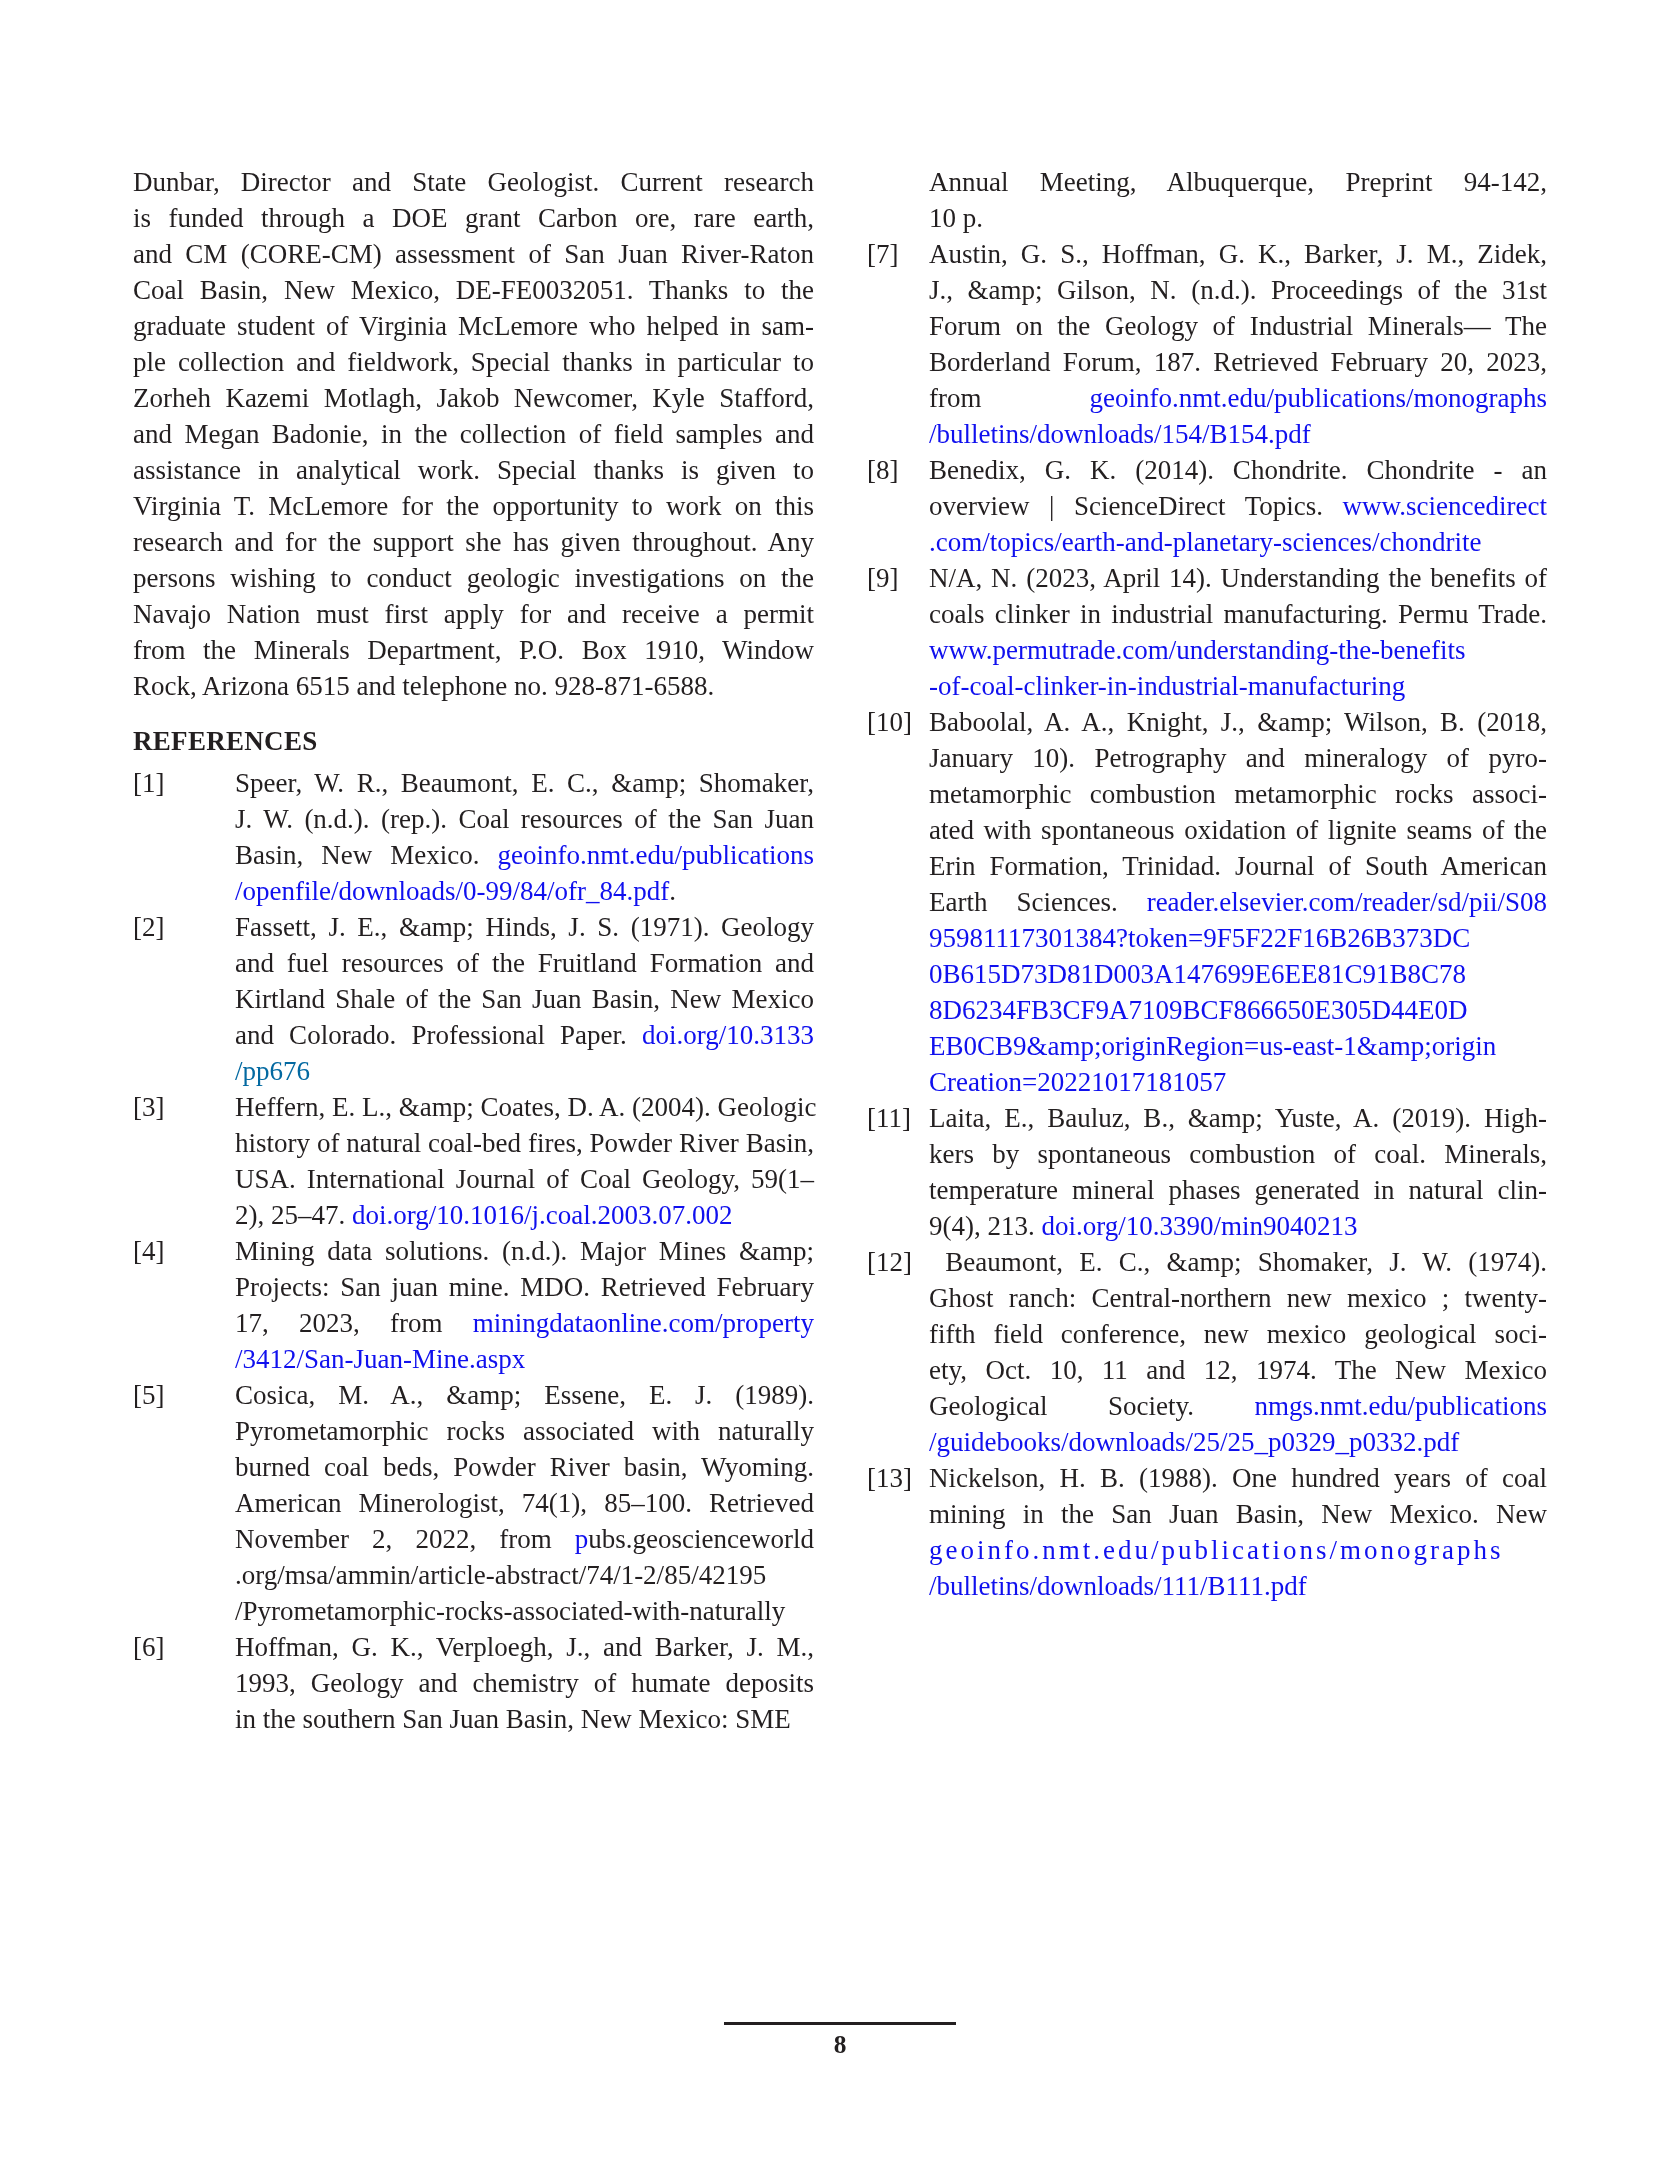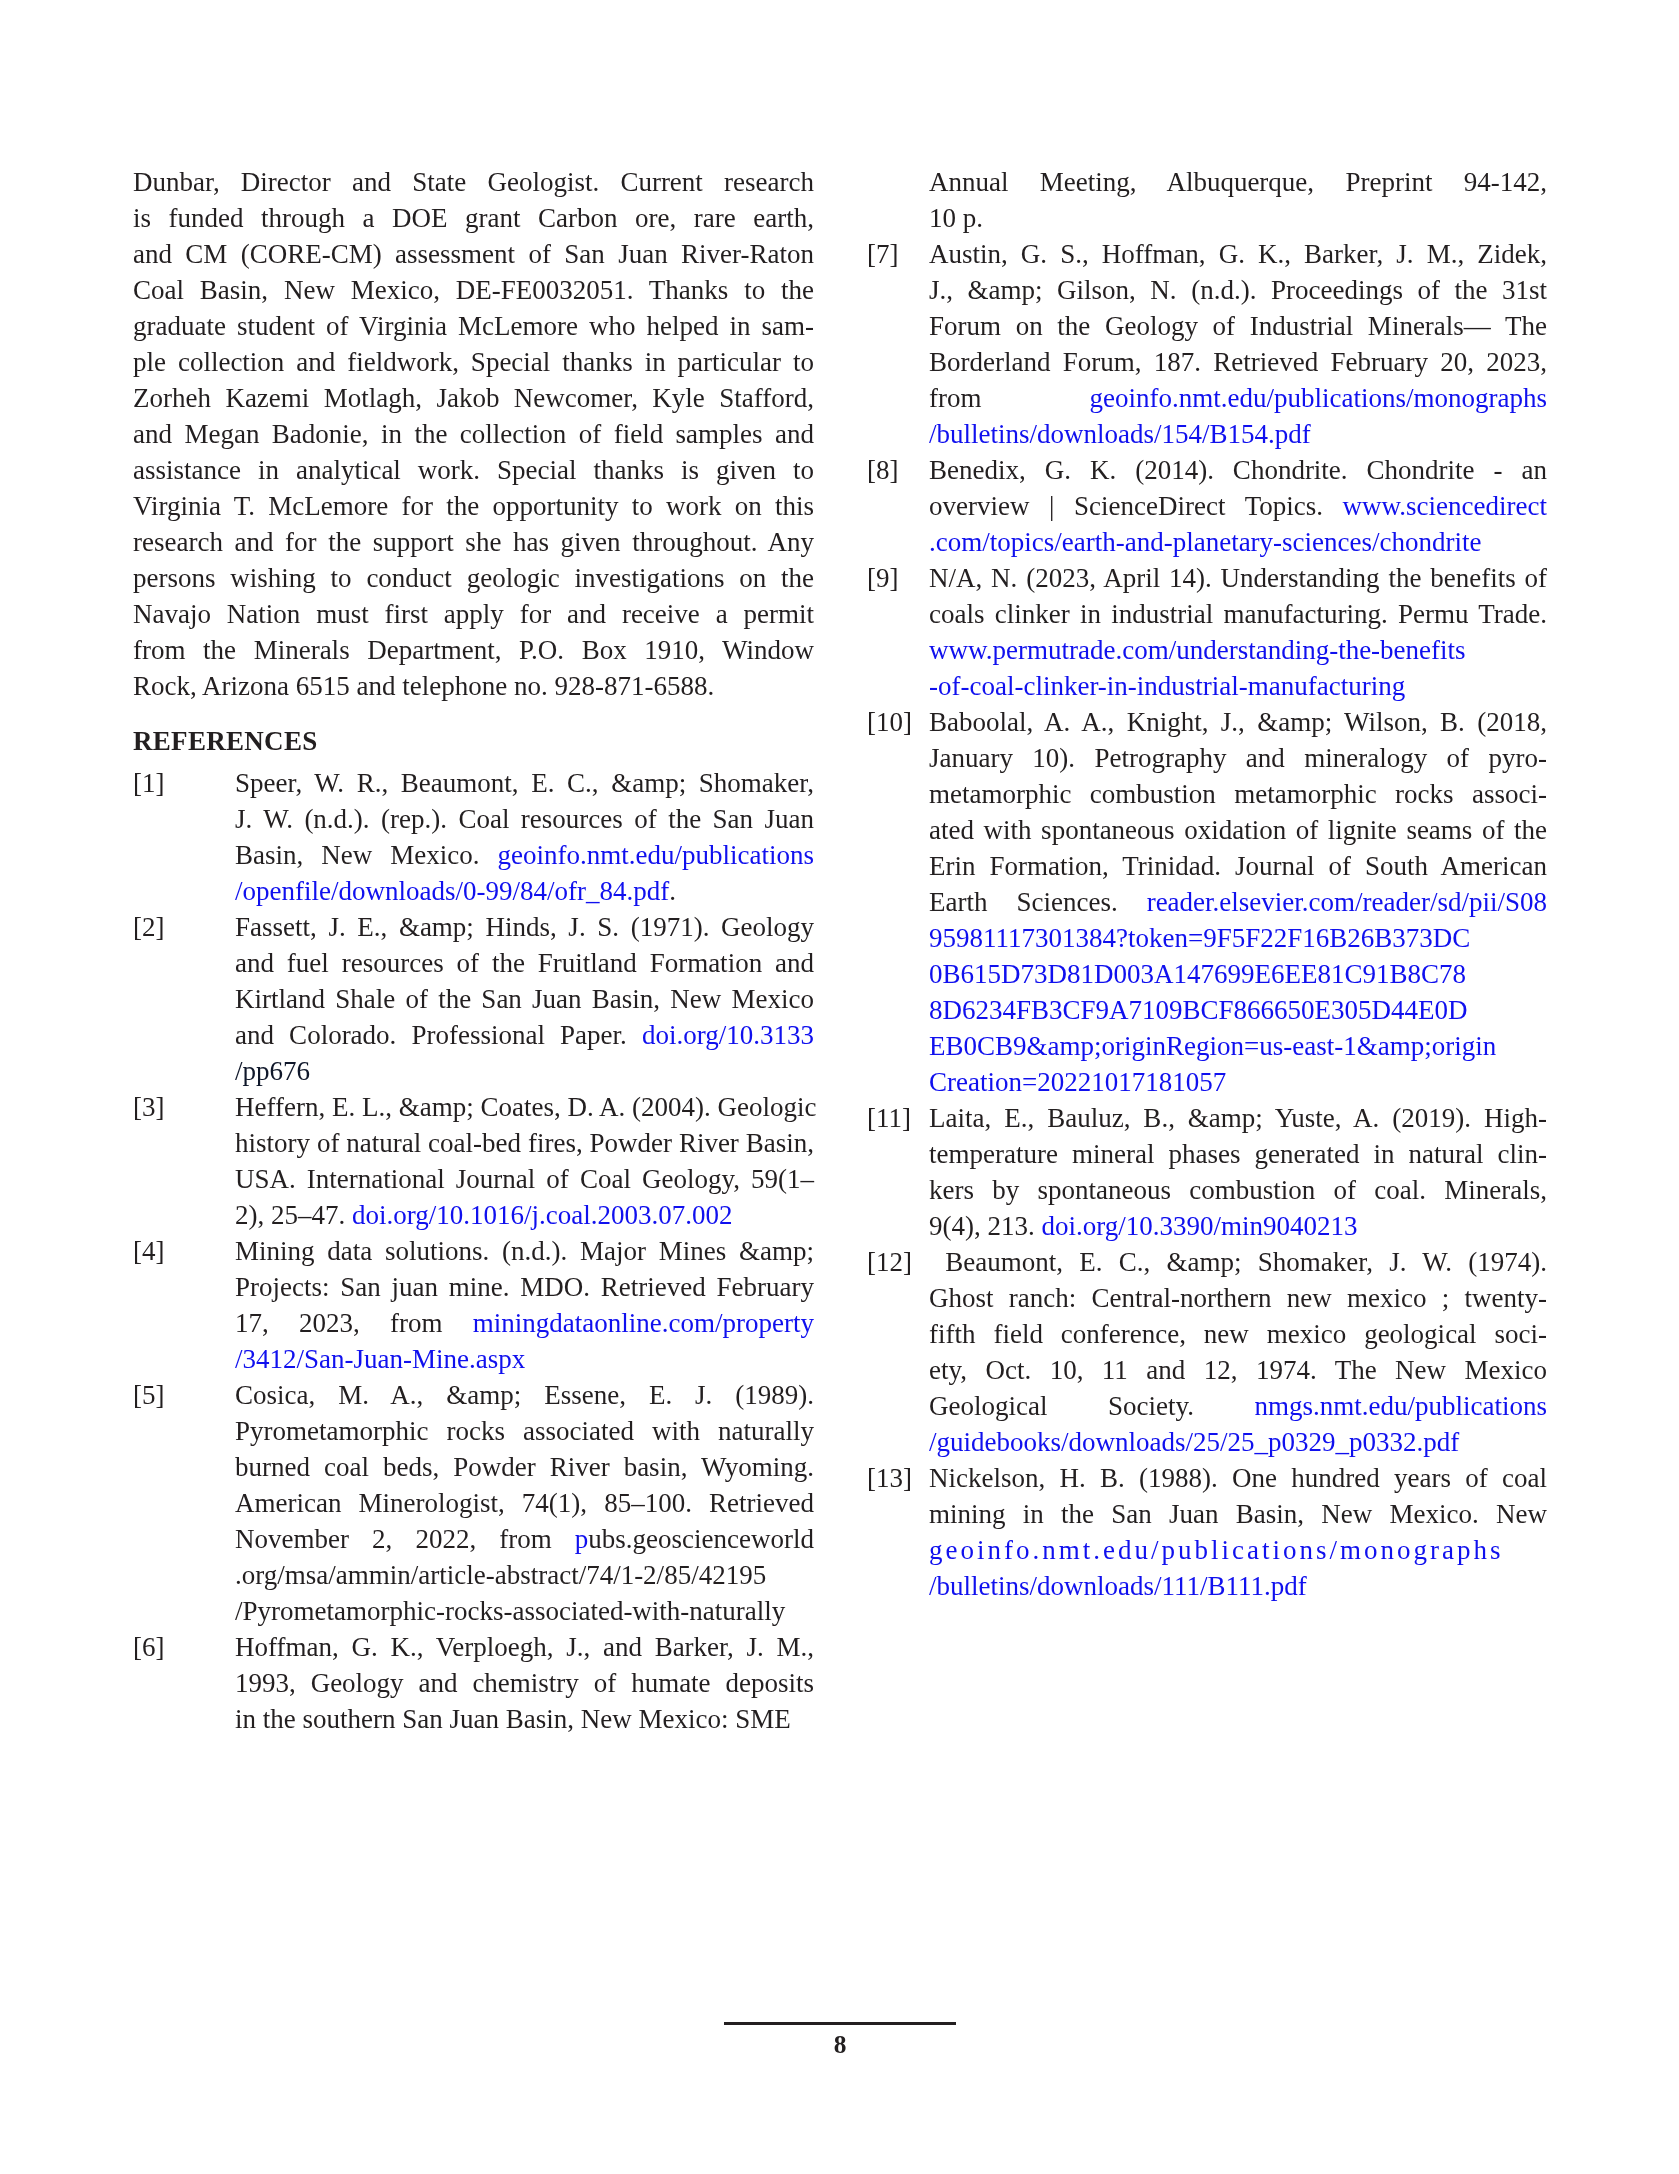--- a/index.html
+++ b/index.html
@@ -73,21 +73,21 @@
             <div class="line last"><a class="link" style="color: rgb(16, 16, 238);">/openfile/downloads/0-99/84/ofr_84.pdf</a><span>.</span></div>
           </div>
         </div>
         <div class="ref">
           <span class="ref-label">[2]</span>
           <div class="ref-body">
             <div class="line"><span>Fassett, J. E., &amp;amp; Hinds, J. S. (1971). Geology</span></div>
             <div class="line"><span>and fuel resources of the Fruitland Formation and</span></div>
             <div class="line"><span>Kirtland Shale of the San Juan Basin, New Mexico</span></div>
             <div class="line"><span>and Colorado. Professional Paper. </span><a class="link" style="color: rgb(16, 16, 238);">doi.org/10.3133</a></div>
-            <div class="line last"><a class="link" style="color: #0f172a;">/pp676</a></div>
+            <div class="line last"><a class="link" style="color: #0369a1;">/pp676</a></div>
           </div>
         </div>
         <div class="ref">
           <span class="ref-label">[3]</span>
           <div class="ref-body">
             <div class="line"><span>Heffern, E. L., &amp;amp; Coates, D. A. (2004). Geologic</span></div>
             <div class="line"><span>history of natural coal-bed fires, Powder River Basin,</span></div>
             <div class="line"><span>USA. International Journal of Coal Geology, 59(1–</span></div>
             <div class="line last"><span>2), 25–47. </span><a class="link" style="color: rgb(16, 16, 238);">doi.org/10.1016/j.coal.2003.07.002</a></div>
           </div>
@@ -171,22 +171,22 @@
             <div class="line"><a class="link" style="color: rgb(16, 16, 238);">0B615D73D81D003A147699E6EE81C91B8C78</a></div>
             <div class="line"><a class="link" style="color: rgb(16, 16, 238);">8D6234FB3CF9A7109BCF866650E305D44E0D</a></div>
             <div class="line"><a class="link" style="color: rgb(16, 16, 238);">EB0CB9&amp;amp;originRegion=us-east-1&amp;amp;origin</a></div>
             <div class="line last"><a class="link" style="color: rgb(16, 16, 238);">Creation=20221017181057</a></div>
           </div>
         </div>
         <div class="ref">
           <span class="ref-label">[11]</span>
           <div class="ref-body">
             <div class="line"><span>Laita, E., Bauluz, B., &amp;amp; Yuste, A. (2019). High-</span></div>
+            <div class="line"><span>kers by spontaneous combustion of coal. Minerals,</span></div>
             <div class="line"><span>temperature mineral phases generated in natural clin-</span></div>
-            <div class="line"><span>kers by spontaneous combustion of coal. Minerals,</span></div>
             <div class="line last"><span>9(4), 213. </span><a class="link" style="color: rgb(16, 16, 238);">doi.org/10.3390/min9040213</a></div>
           </div>
         </div>
         <div class="ref">
           <span class="ref-label">[12]</span>
           <div class="ref-body">
             <div class="line"><span>&nbsp;Beaumont, E. C., &amp;amp; Shomaker, J. W. (1974).</span></div>
             <div class="line"><span>Ghost ranch: Central-northern new mexico ; twenty-</span></div>
             <div class="line"><span>fifth field conference, new mexico geological soci-</span></div>
             <div class="line"><span>ety, Oct. 10, 11 and 12, 1974. The New Mexico</span></div>

